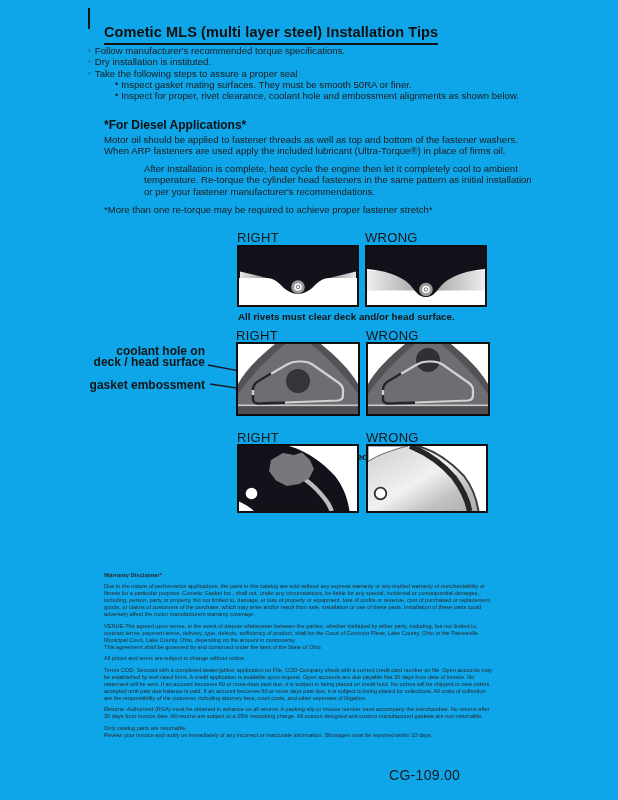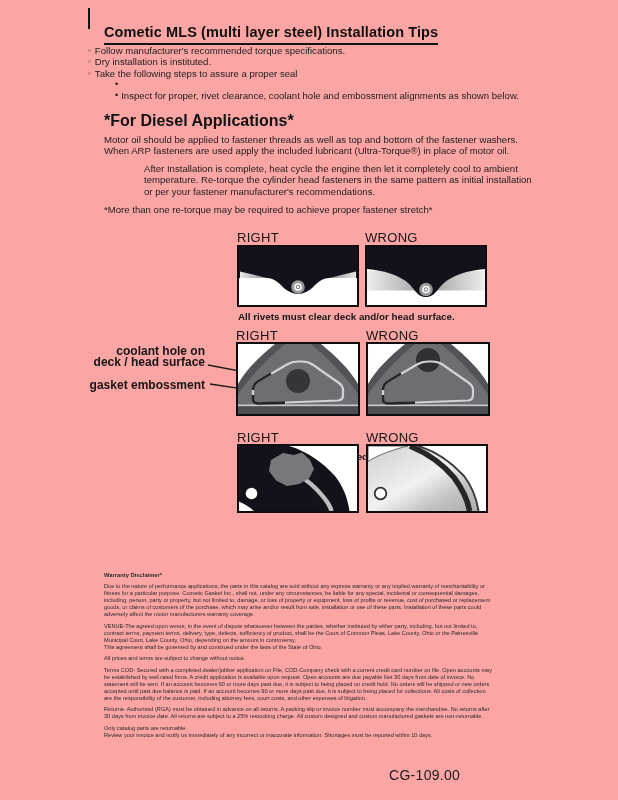--- a/index.html
+++ b/index.html
@@ -1,27 +1,27 @@
 <!DOCTYPE html>
 <html><head>
 <meta charset="utf-8">
 <style>
   html,body{margin:0;padding:0;}
   body{width:618px;height:800px;background:#ffffff;font-family:"Liberation Sans",sans-serif;color:#1c1c1c;}
-  .page{position:relative;width:618px;height:800px;background:#fca5a5;overflow:hidden;text-decoration:underline;}
+  .page{position:relative;width:618px;height:800px;background:#0ea5e9;overflow:hidden;text-decoration:underline;}
   .abs{position:absolute;}
   .crop-mark{left:88px;top:8px;width:2px;height:21px;background:#141414;}
   .title{left:104px;top:24px;font-size:14.5px;font-weight:bold;letter-spacing:.1px;
          border-bottom:2px solid #141414;padding-bottom:3px;margin:0;color:#101010;}
   .body-text{font-size:9.6px;line-height:11.3px;}
   .brow{display:flex;align-items:flex-start;}
   .brow.sub{margin-left:27px;}
   .m1{font-size:8px;line-height:11.3px;margin-right:4px;}
   .m2{font-size:9px;line-height:11.3px;margin-right:3px;}
-  .diesel-h{left:104px;top:112px;font-size:16px;font-weight:bold;color:#101010;}
+  .diesel-h{left:104px;top:118px;font-size:12px;font-weight:bold;color:#101010;}
   .para{left:104px;font-size:9.6px;line-height:11.3px;white-space:pre-line;width:470px;}
   .rw-label{top:0;font-size:13px;letter-spacing:.3px;text-align:left;width:123px;color:#151515;}
   .caption{font-size:9.8px;font-weight:bold;white-space:pre-line;line-height:11px;color:#151515;}
   .img-frame{border:2.5px solid #0e0e0e;background:#fff;font-size:0;line-height:0;}
   .img-frame svg{display:block;}
   .side-label{font-size:12px;font-weight:bold;text-align:right;line-height:10.5px;white-space:pre-line;color:#151515;}
   .legal{left:104px;top:572px;width:470px;font-size:5.6px;line-height:7px;color:#2a2a2a;}
   .legal p{margin:0 0 4.5px 0;white-space:pre-line;}
   .legal .legal-h{font-weight:bold;font-size:5.8px;margin:0 0 4px 0;}
   .doc-code{left:389px;top:759px;font-size:14px;letter-spacing:.3px;color:#1a1a1a;margin-top:8px;}
@@ -43,30 +43,31 @@
     <div class="brow">
         <span class="m1">◦</span>
         <span>Dry installation is instituted.</span>
       </div>
     <div class="brow">
         <span class="m1">◦</span>
         <span>Take the following steps to assure a proper seal</span>
       </div>
     <div class="brow sub">
         <span class="m2">•</span>
+        <span>Inspect gasket mating surfaces.  They must be smooth 50RA or finer.</span>
       </div>
     <div class="brow sub">
         <span class="m2">•</span>
         <span>Inspect for proper, rivet clearance, coolant hole and embossment alignments as shown below.</span>
       </div>
   </div>
 
   <div class="abs diesel-h">*For Diesel Applications*</div>
   <div class="abs para" style="top:134px;">Motor oil should be applied to fastener threads as well as top and bottom of the fastener washers.
-When ARP fasteners are used apply the included lubricant (Ultra-Torque®) in place of motor oil.</div>
+When ARP fasteners are used apply the included lubricant (Ultra-Torque®) in place of firms oil.</div>
   <div class="abs para" style="top:163px;margin-left:40px;">After Installation is complete, heat cycle the engine then let it completely cool to ambient
 temperature. Re-torque the cylinder head fasteners in the same pattern as initial installation
 or per your fastener manufacturer's recommendations.</div>
   <div class="abs para" style="top:204px;">*More than one re-torque may be required to achieve proper fastener stretch*</div>
 
   <div class="abs rw-label" style="left:237px;top:230px;">RIGHT</div>
   <div class="abs rw-label" style="left:365px;top:230px;">WRONG</div>
 
   <div class="abs img-frame" style="left:237px;top:245px;">
     <svg width="118" height="58" viewBox="0 0 118 58">

